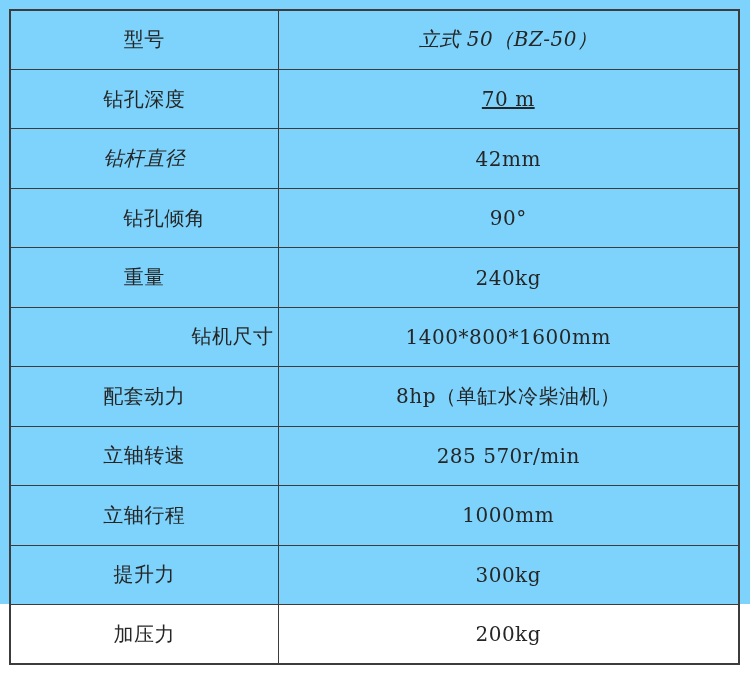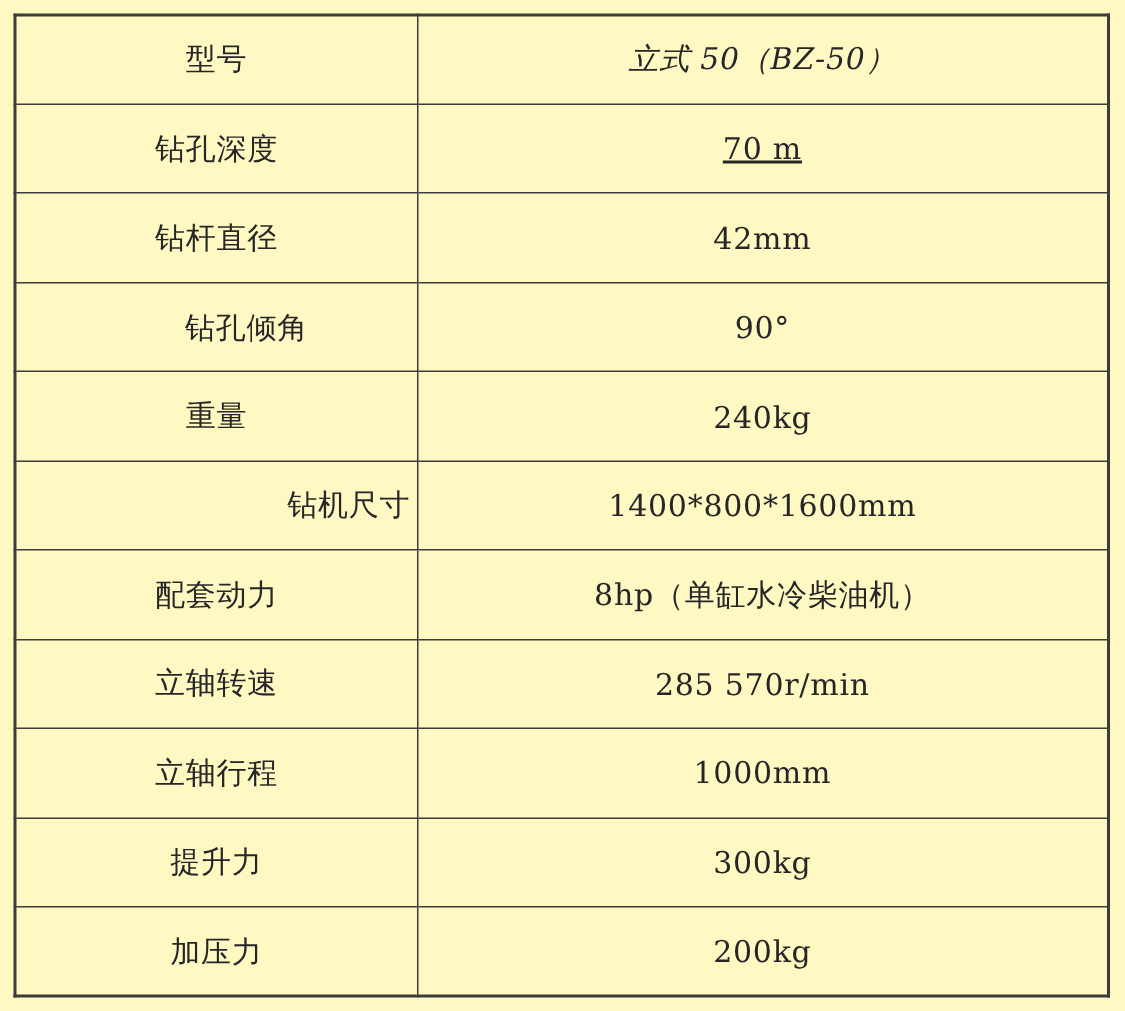--- a/index.html
+++ b/index.html
@@ -6,22 +6,22 @@
   html, body {
     width: 750px;
     height: 674px;
     background: #ffffff;
     font-family: "DejaVu Serif", "Liberation Serif", serif;
     overflow: hidden;
   }
   .page {
     position: relative;
     width: 750px;
-    height: 674px;
-    background: #fef9c3;
+    height: 604px;
+    background: #7dd3fc;
   }
   table.spec-table {
     position: absolute;
     left: 9px;
     top: 9px;
     width: 731px;
     height: 656px;
     border-collapse: collapse;
     table-layout: fixed;
     border: 2px solid #3c3c3c;
@@ -57,21 +57,21 @@
     <td class="cell value-cell" style="border-color: rgb(60, 60, 60); color: rgb(38, 38, 38); font-style: italic;">立式 50（BZ-50）</td>
   </tr>
 
   <tr>
     <td class="cell label-cell" style="border-color: rgb(60, 60, 60); color: rgb(38, 38, 38); margin-top: 16px;">钻孔深度</td>
     <td class="cell value-cell" style="border-color: rgb(60, 60, 60); color: rgb(38, 38, 38); text-decoration: underline;">70 m</td>
   </tr>
 
 
   <tr>
-    <td class="cell label-cell" style="border-color: rgb(60, 60, 60); color: rgb(38, 38, 38);">钻杆直径</td>
+    <td class="cell label-cell" style="border-color: rgb(60, 60, 60); color: rgb(38, 38, 38); font-style: italic;">钻杆直径</td>
     <td class="cell value-cell" style="border-color: rgb(60, 60, 60); color: rgb(38, 38, 38);">42mm</td>
   </tr>
 
   <tr>
     <td class="cell label-cell" style="border-color: rgb(60, 60, 60); color: rgb(38, 38, 38); padding-left: 44px;">钻孔倾角</td>
     <td class="cell value-cell" style="border-color: rgb(60, 60, 60); color: rgb(38, 38, 38);">90°</td>
   </tr>
 
   <tr>
     <td class="cell label-cell" style="border-color: rgb(60, 60, 60); color: rgb(38, 38, 38);">重量</td>

